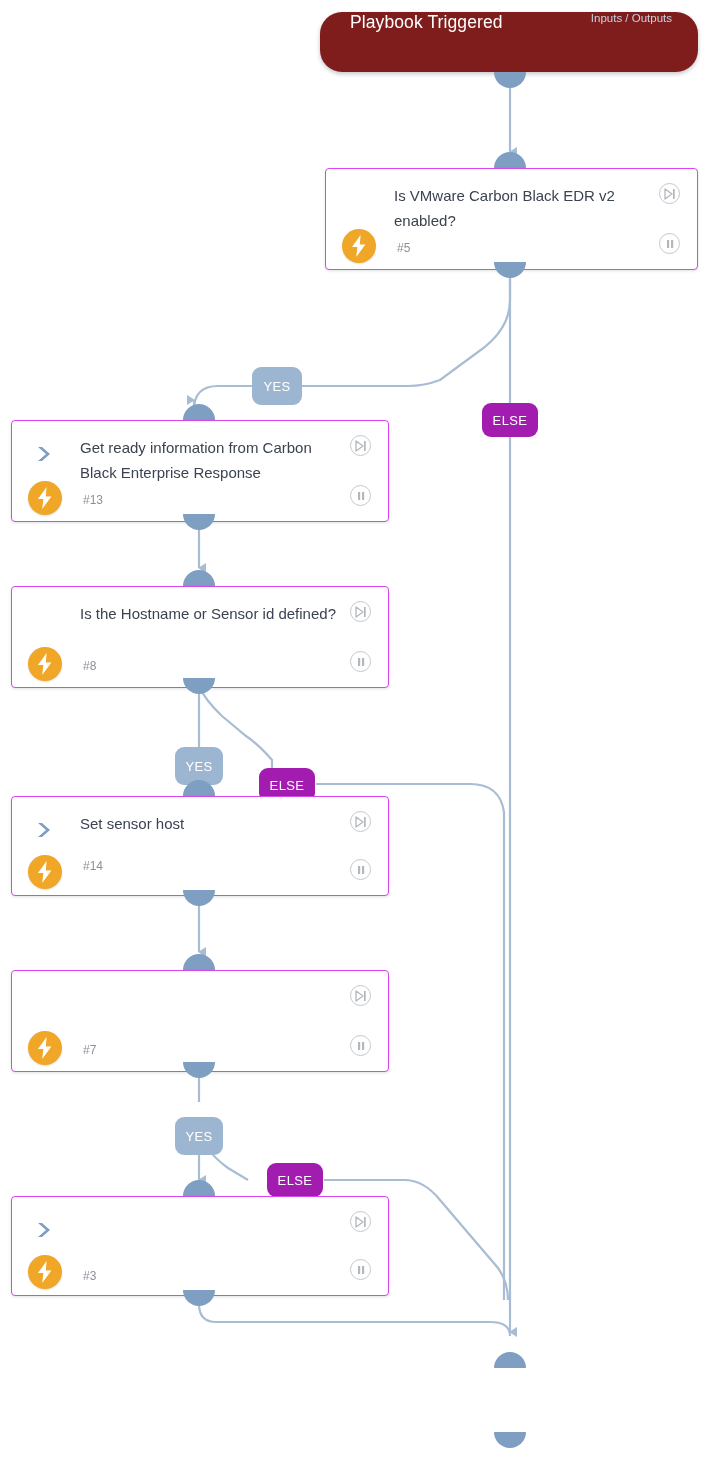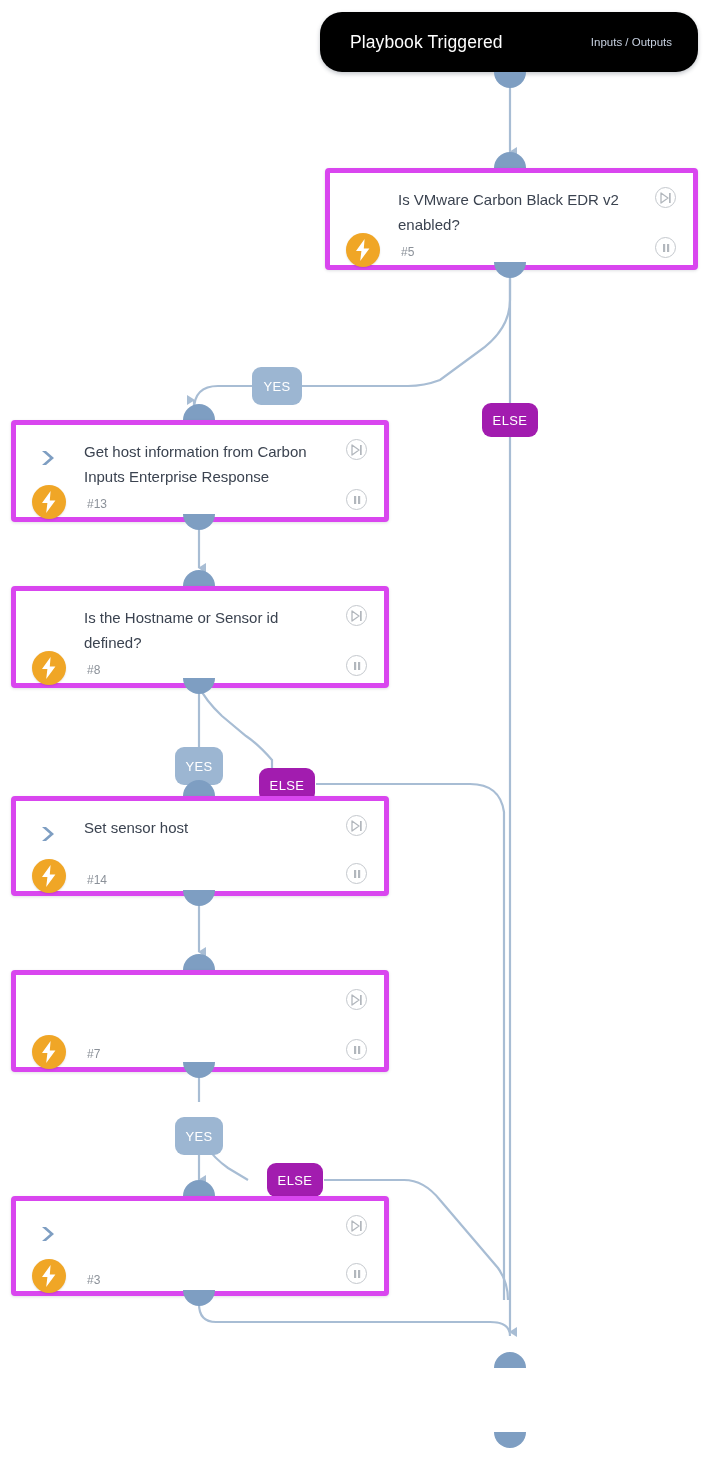--- a/index.html
+++ b/index.html
@@ -23,25 +23,24 @@
     left: 0;
     top: 0;
     width: 710px;
     height: 1459px;
     pointer-events: none;
   }
 
   
   .pill {
     position: absolute;
-    background: #000000;
+    background: #7f1d1d;
     border-radius: 22px;
     box-shadow: 0 2px 4px rgba(40,50,70,.28);
     display: flex;
-    align-items: center;
     box-sizing: border-box;
     gap: 12px;
   }
   .pill .pill-title {
     color: #ffffff;
     font-size: 17.5px;
     letter-spacing: .1px;
     margin-left: 30px;
     white-space: nowrap;
   }
@@ -51,21 +50,21 @@
     font-weight: normal;
     margin-left: auto;
     margin-right: 26px;
     white-space: nowrap;
   }
 
   
   .card {
     position: absolute;
     background: #ffffff;
-    border: 5px solid #d946ef;
+    border: 1px solid #d946ef;
     border-radius: 4px;
     box-shadow: 0 1px 3px rgba(60,70,90,.16);
     box-sizing: border-box;
   }
   .card-title {
     position: absolute;
     left: 68px;
     top: 14px;
     right: 52px;
     color: #3b4350;
@@ -226,21 +225,21 @@
     <span>ELSE</span>
   </div>
 
   <div class="port in" style="left:183px; top:404px;"></div>
   <div class="card" style="left:11px; top:420px; width:378px; height:102px;">
     <span class="chevron">
       <svg width="30" height="30" viewBox="0 0 30 30">
         <path d="M8,8 L16,15 L8,22 L12,22 L20,15 L12,8 Z" fill="#7e9ec2"></path>
       </svg>
     </span>
-    <div class="card-title">Get host information from Carbon Inputs Enterprise Response</div>
+    <div class="card-title">Get ready information from Carbon Black Enterprise Response</div>
     <div class="card-num" style="top:72px;">#13</div>
     <span class="bolt" style="top:60px;">
       <svg width="16" height="22" viewBox="0 0 16 22">
         <path d="M9.6,0 L1,12 L6.4,12 L5.2,22 L14.4,9.4 L8.8,9.4 Z" fill="#ffffff"></path>
       </svg>
     </span>
     <span class="ctrl" style="top:14px;">
       <svg width="12" height="12" viewBox="0 0 12 12">
         <path d="M1,1 L8,6 L1,11 Z" fill="none" stroke="#b2b7bd" stroke-width="1.3" stroke-linejoin="round"></path>
         <rect x="9" y="1" width="1.7" height="10" fill="#b2b7bd"></rect>
@@ -290,21 +289,21 @@
   </div>
 
   <div class="port in" style="left:183px; top:780px;"></div>
   <div class="card" style="left:11px; top:796px; width:378px; height:100px;">
     <span class="chevron">
       <svg width="30" height="30" viewBox="0 0 30 30">
         <path d="M8,8 L16,15 L8,22 L12,22 L20,15 L12,8 Z" fill="#7e9ec2"></path>
       </svg>
     </span>
     <div class="card-title">Set sensor host</div>
-    <div class="card-num" style="top:72px;">#14</div>
+    <div class="card-num" style="top:62px;">#14</div>
     <span class="bolt" style="top:58px;">
       <svg width="16" height="22" viewBox="0 0 16 22">
         <path d="M9.6,0 L1,12 L6.4,12 L5.2,22 L14.4,9.4 L8.8,9.4 Z" fill="#ffffff"></path>
       </svg>
     </span>
     <span class="ctrl" style="top:14px;">
       <svg width="12" height="12" viewBox="0 0 12 12">
         <path d="M1,1 L8,6 L1,11 Z" fill="none" stroke="#b2b7bd" stroke-width="1.3" stroke-linejoin="round"></path>
         <rect x="9" y="1" width="1.7" height="10" fill="#b2b7bd"></rect>
       </svg>

